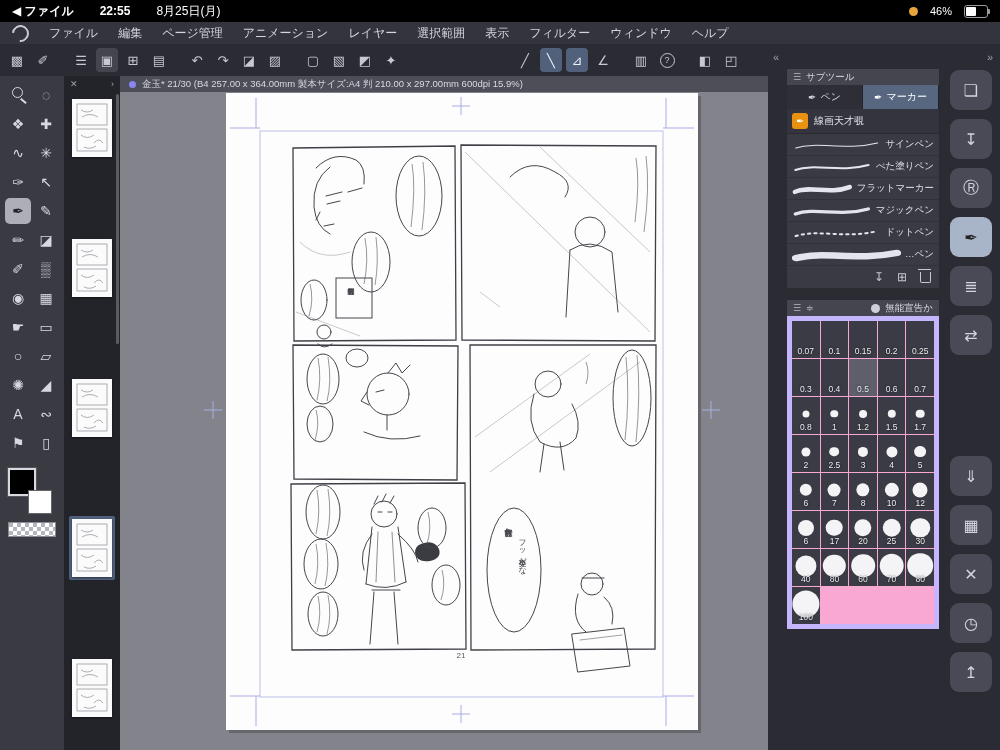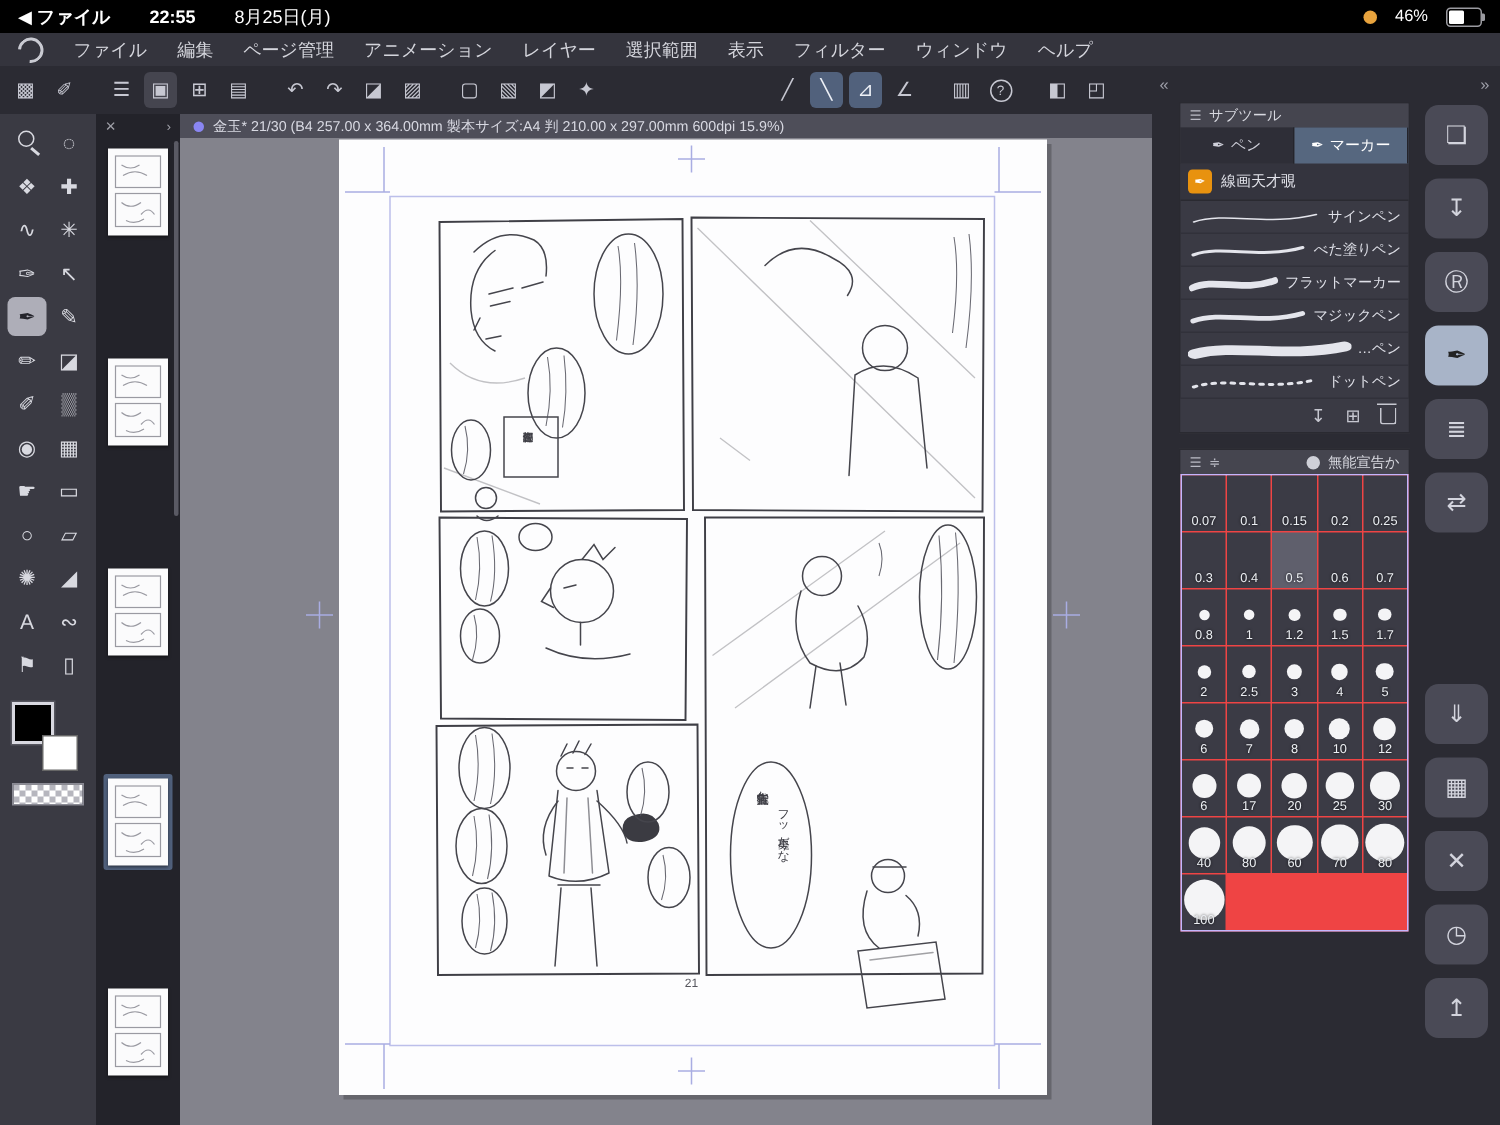--- a/index.html
+++ b/index.html
@@ -105,21 +105,21 @@
   .stfooter{height:22px;display:flex;align-items:center;justify-content:flex-end;gap:13px;padding:0 8px;
             background:#3a3a44;color:#c6c7d0;}
   .fbtn{background:none;border:none;color:inherit;font-size:12px;display:flex;align-items:center;padding:0;}
   .fbtn.trash .fi{width:9px;height:10px;border:1.3px solid currentColor;border-top:none;
                   border-radius:0 0 2px 2px;position:relative;display:inline-block;}
   .fbtn.trash .fi::before{content:"";position:absolute;left:-3.3px;top:-3px;width:13px;height:1.5px;background:currentColor;}
 
   .brushpanel{margin-top:10px;}
   .bp-spacer{flex:1;}
   .bsize-ic{width:9px;height:9px;border-radius:50%;background:#cfd0d8;flex:0 0 auto;}
-  .bgrid{display:grid;grid-template-columns:repeat(5,1fr);gap:1px;background:#ef4444;border:1px solid #c4b5fd;}
+  .bgrid{display:grid;grid-template-columns:repeat(5,1fr);gap:1px;background:#f9a8d4;border:5px solid #c4b5fd;}
   .bcell{position:relative;height:37px;background:#3b3b45;}
   .bcell.sel{background:#5f5f6c;}
   .bcircle{position:absolute;left:50%;top:45%;transform:translate(-50%,-50%);
            width:var(--d,0px);height:var(--d,0px);border-radius:50%;background:#f4f4f6;}
   .bnum{position:absolute;bottom:2px;left:0;width:100%;text-align:center;font-size:8.5px;color:#eceff3;
         text-shadow:0 0 2px rgba(0,0,0,.8);}
 
   .rightstrip{position:absolute;right:0;top:0;bottom:0;width:58px;display:flex;flex-direction:column;
               align-items:center;padding-top:26px;gap:9px;}
   .rsb{width:42px;height:40px;border-radius:9px;background:#4a4a56;border:none;color:#d3d4dd;font-size:16px;
@@ -549,32 +549,32 @@
               <span class="stname">フラットマーカー</span>
             </div>
 
             <div class="strow w3">
               <svg viewBox="0 0 70 14" preserveAspectRatio="none">
                 <path d="M3,10 C20,3 42,13 67,5"></path>
               </svg>
               <span class="stname">マジックペン</span>
             </div>
 
+            <div class="strow dash">
+              <svg viewBox="0 0 70 14" preserveAspectRatio="none">
+                <path d="M3,10 C20,3 42,13 67,5"></path>
+              </svg>
+              <span class="stname">ドットペン</span>
+            </div>
+
             <div class="strow w6">
               <svg viewBox="0 0 70 14" preserveAspectRatio="none">
                 <path d="M3,10 C20,3 42,13 67,5"></path>
               </svg>
               <span class="stname">…ペン</span>
-            </div>
-
-            <div class="strow dash">
-              <svg viewBox="0 0 70 14" preserveAspectRatio="none">
-                <path d="M3,10 C20,3 42,13 67,5"></path>
-              </svg>
-              <span class="stname">ドットペン</span>
             </div>
           </div>
         <div class="stfooter">
 
         <button class="fbtn">
               <span class="fi">↧</span>
             </button>
             <button class="fbtn">
               <span class="fi">⊞</span>
             </button>

